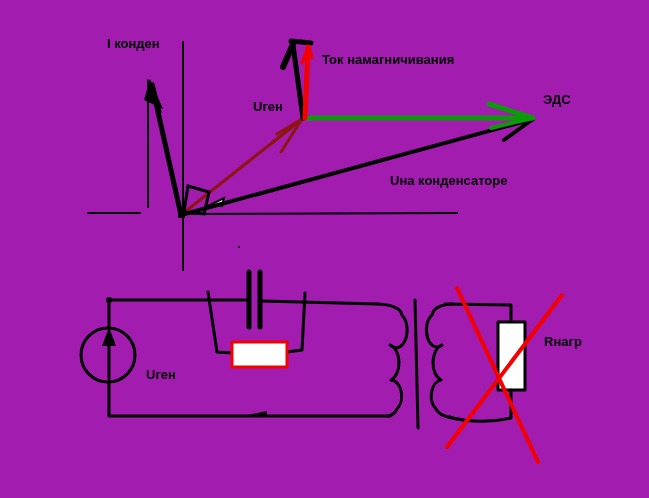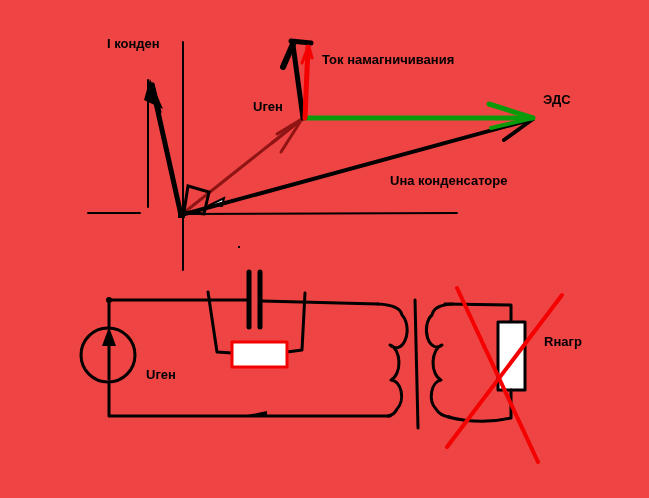--- a/index.html
+++ b/index.html
@@ -1,16 +1,16 @@
 <!DOCTYPE html>
 <html><head>
 <meta charset="utf-8">
 <style>
   html,body{margin:0;padding:0;background:#fff;}
-  #stage{position:relative;width:649px;height:498px;background:#ef4444;overflow:hidden;
+  #stage{position:relative;width:649px;height:498px;background:#a21caf;overflow:hidden;
          font-family:"Liberation Sans",sans-serif;}
   svg text{font-family:"Liberation Sans",sans-serif;font-weight:bold;font-size:13px;fill:#000;}
 </style>
 </head>
 <body>
 
 <div id="stage">
 <svg width="649" height="498" viewBox="0 0 649 498">
 
   <g fill="none" stroke-linecap="round">

